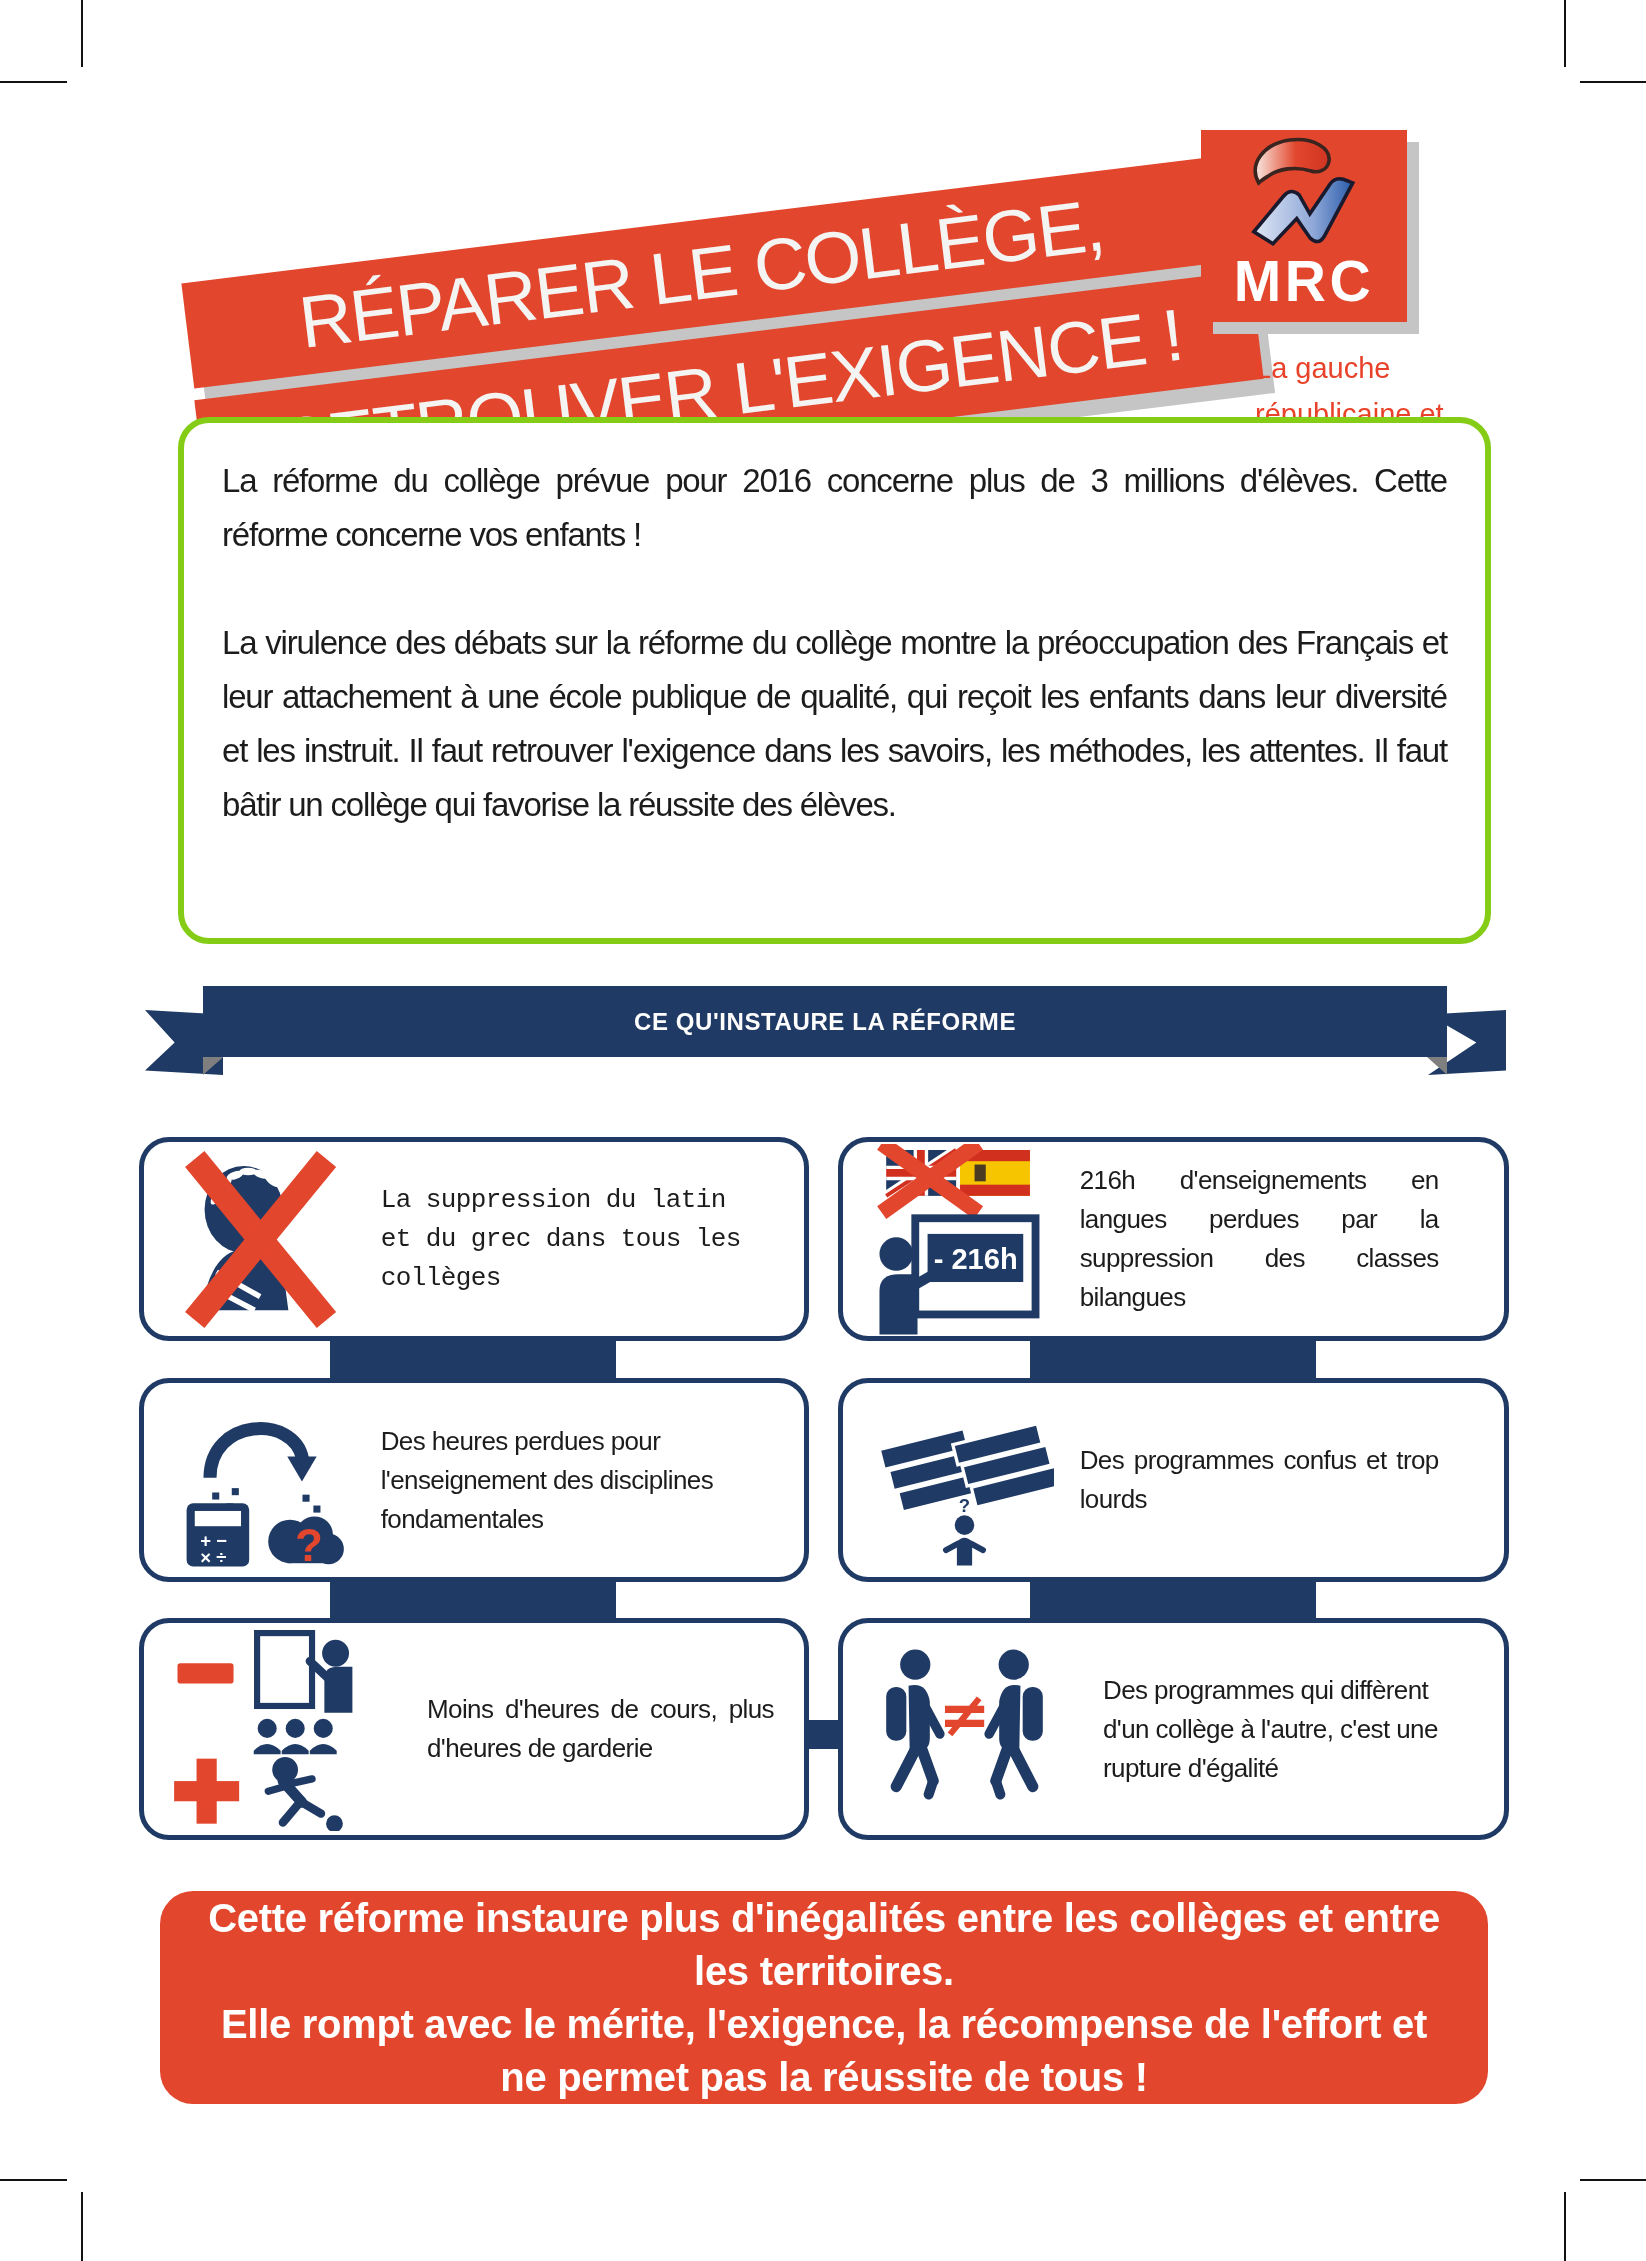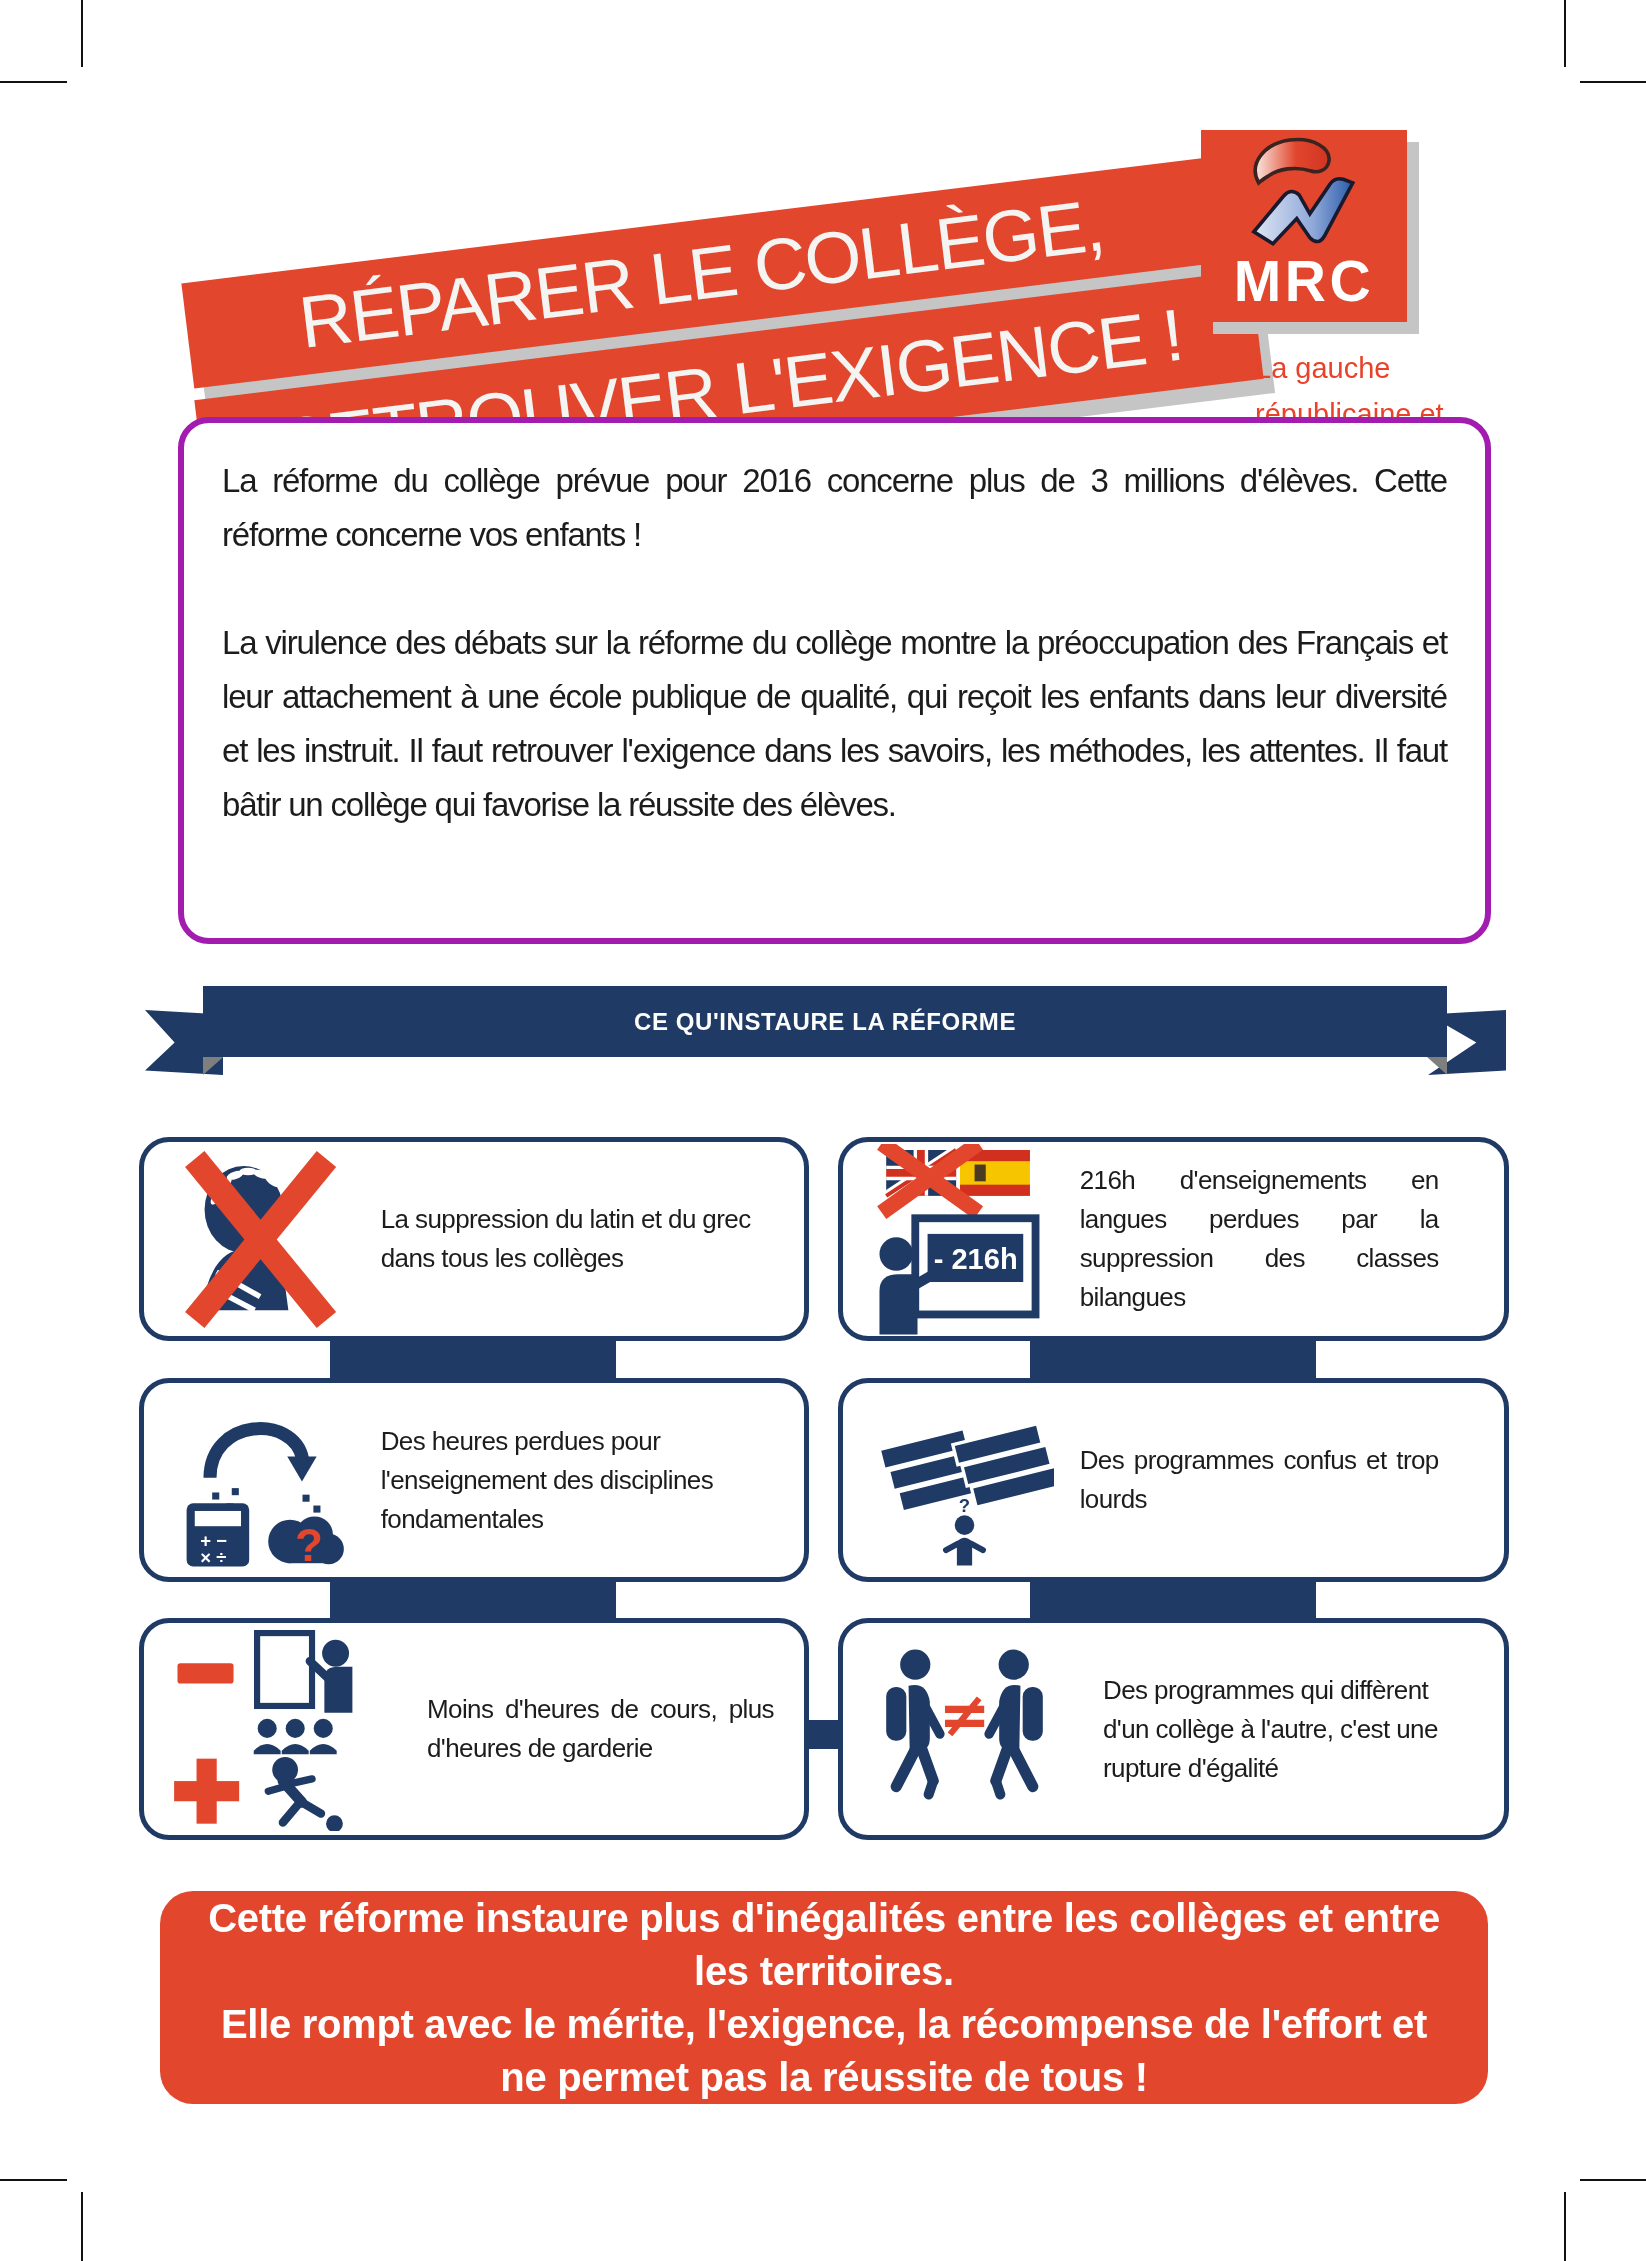--- a/index.html
+++ b/index.html
@@ -19,21 +19,21 @@
 
   
   .logo-square{left:1201px;top:130px;width:206px;height:192px;background:#e2462d;
                box-shadow:12px 12px 0 #c5c5c5;text-decoration:underline;}
   .logo-mrc{position:absolute;left:0;bottom:8.4px;width:100%;text-align:center;
             color:#ffffff;font-size:57px;font-weight:bold;letter-spacing:3.6px;}
   .logo-tagline{left:1255px;top:345px;width:251px;color:#e8432a;font-size:29px;
                 line-height:46px;}
 
   
-  .intro-box{left:178px;top:417px;width:1313px;height:527px;border:6px solid #a21caf;
+  .intro-box{left:178px;top:417px;width:1313px;height:527px;border:6px solid #84cc16;
              border-radius:31px;box-sizing:border-box;padding:31px 38px 0 38px;background:#fff;}
   .intro-box p{margin:0;text-align:justify;font-size:33px;line-height:54px;letter-spacing:-1.2px;}
   .intro-box p + p{margin-top:54px;}
 
   
   .ribbon-bar{left:203px;top:986px;width:1244px;height:71px;background:#1f3a64;
               display:flex;align-items:center;justify-content:center;z-index:2;}
   .ribbon-bar span{color:#fdfdfd;font-size:24px;font-weight:bold;letter-spacing:0.6px;}
   .ribbon-tail{top:1010px;width:78px;height:65px;background:#1f3a64;z-index:1;}
   .tail-left{left:145px;clip-path:polygon(0 0,100% 7%,100% 100%,0 93%,38% 50%);}
@@ -46,21 +46,21 @@
   .card{position:absolute;background:#ffffff;border:5.4px solid #1f3a64;border-radius:30px;
         box-sizing:border-box;display:flex;align-items:center;gap:16.7px;
         padding:9.6px 30px 9.6px 23px;z-index:1;}
   .card .icon-zone{width:197px;flex:0 0 197px;display:flex;align-items:center;justify-content:center;}
   .card p{margin:0;font-size:26px;line-height:39px;letter-spacing:-0.6px;}
   #card1,#card3,#card5{left:139px;width:670px;}
   #card2,#card4,#card6{left:838px;width:671px;}
   #card1,#card2{top:1137px;height:204px;}
   #card3,#card4{top:1378px;height:204px;}
   #card5,#card6{top:1618px;height:222px;justify-content:space-between;}
-  #card1 p{text-align:left;max-width:371px;}
+  #card1 p{text-align:left;max-width:371px;font-family:Liberation Mono, monospace;}
   #card2 p{text-align:justify;max-width:359px;}
   #card3 p{text-align:left;max-width:347px;}
   #card4 p{text-align:justify;max-width:359px;}
   #card5 p{text-align:justify;max-width:347px;}
   #card6 p{text-align:left;max-width:371px;}
 
   .connector{position:absolute;background:#1f3a64;z-index:0;}
 
   
   .conclusion{left:160px;top:1891px;width:1328px;height:213px;background:#e2462d;

